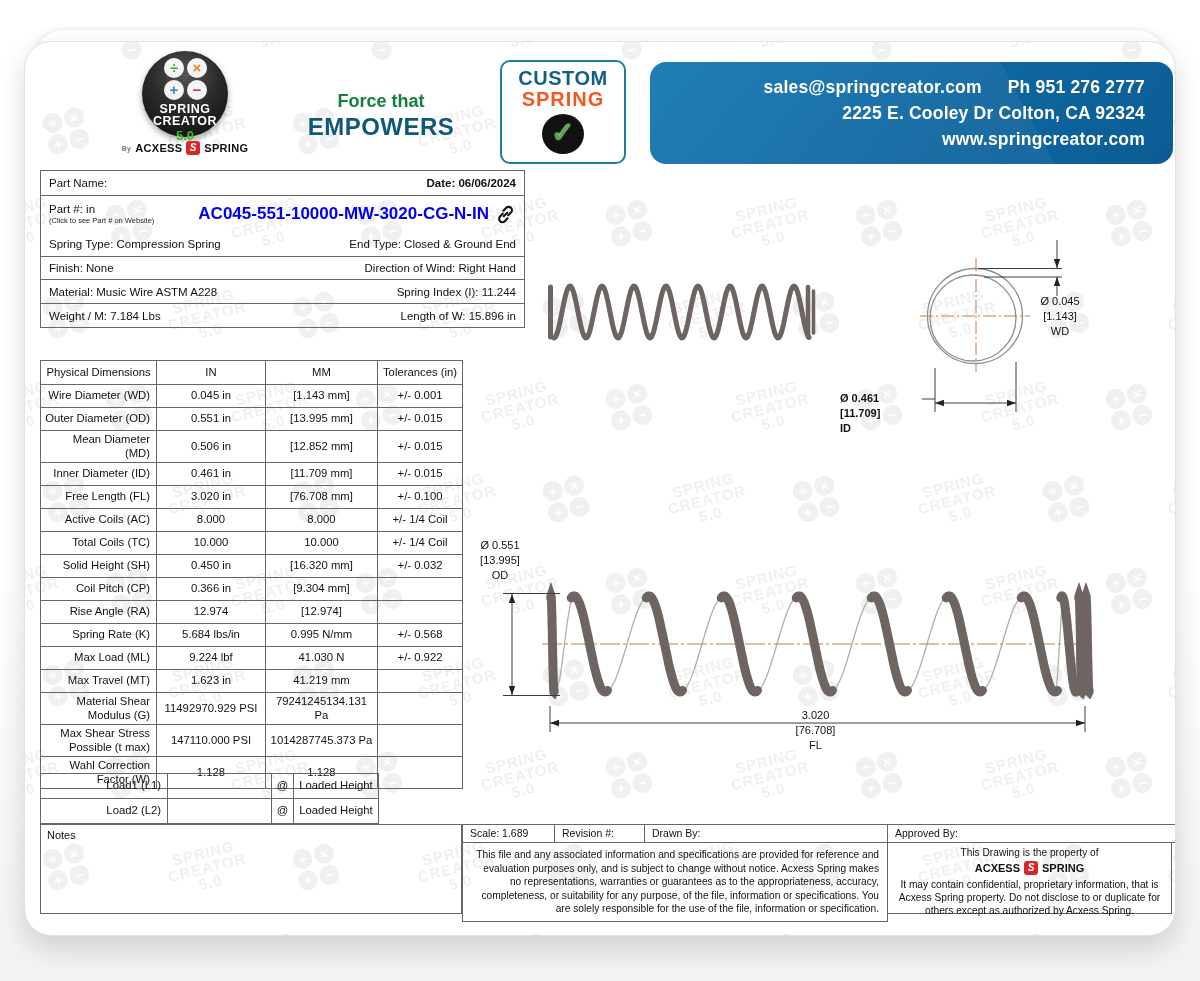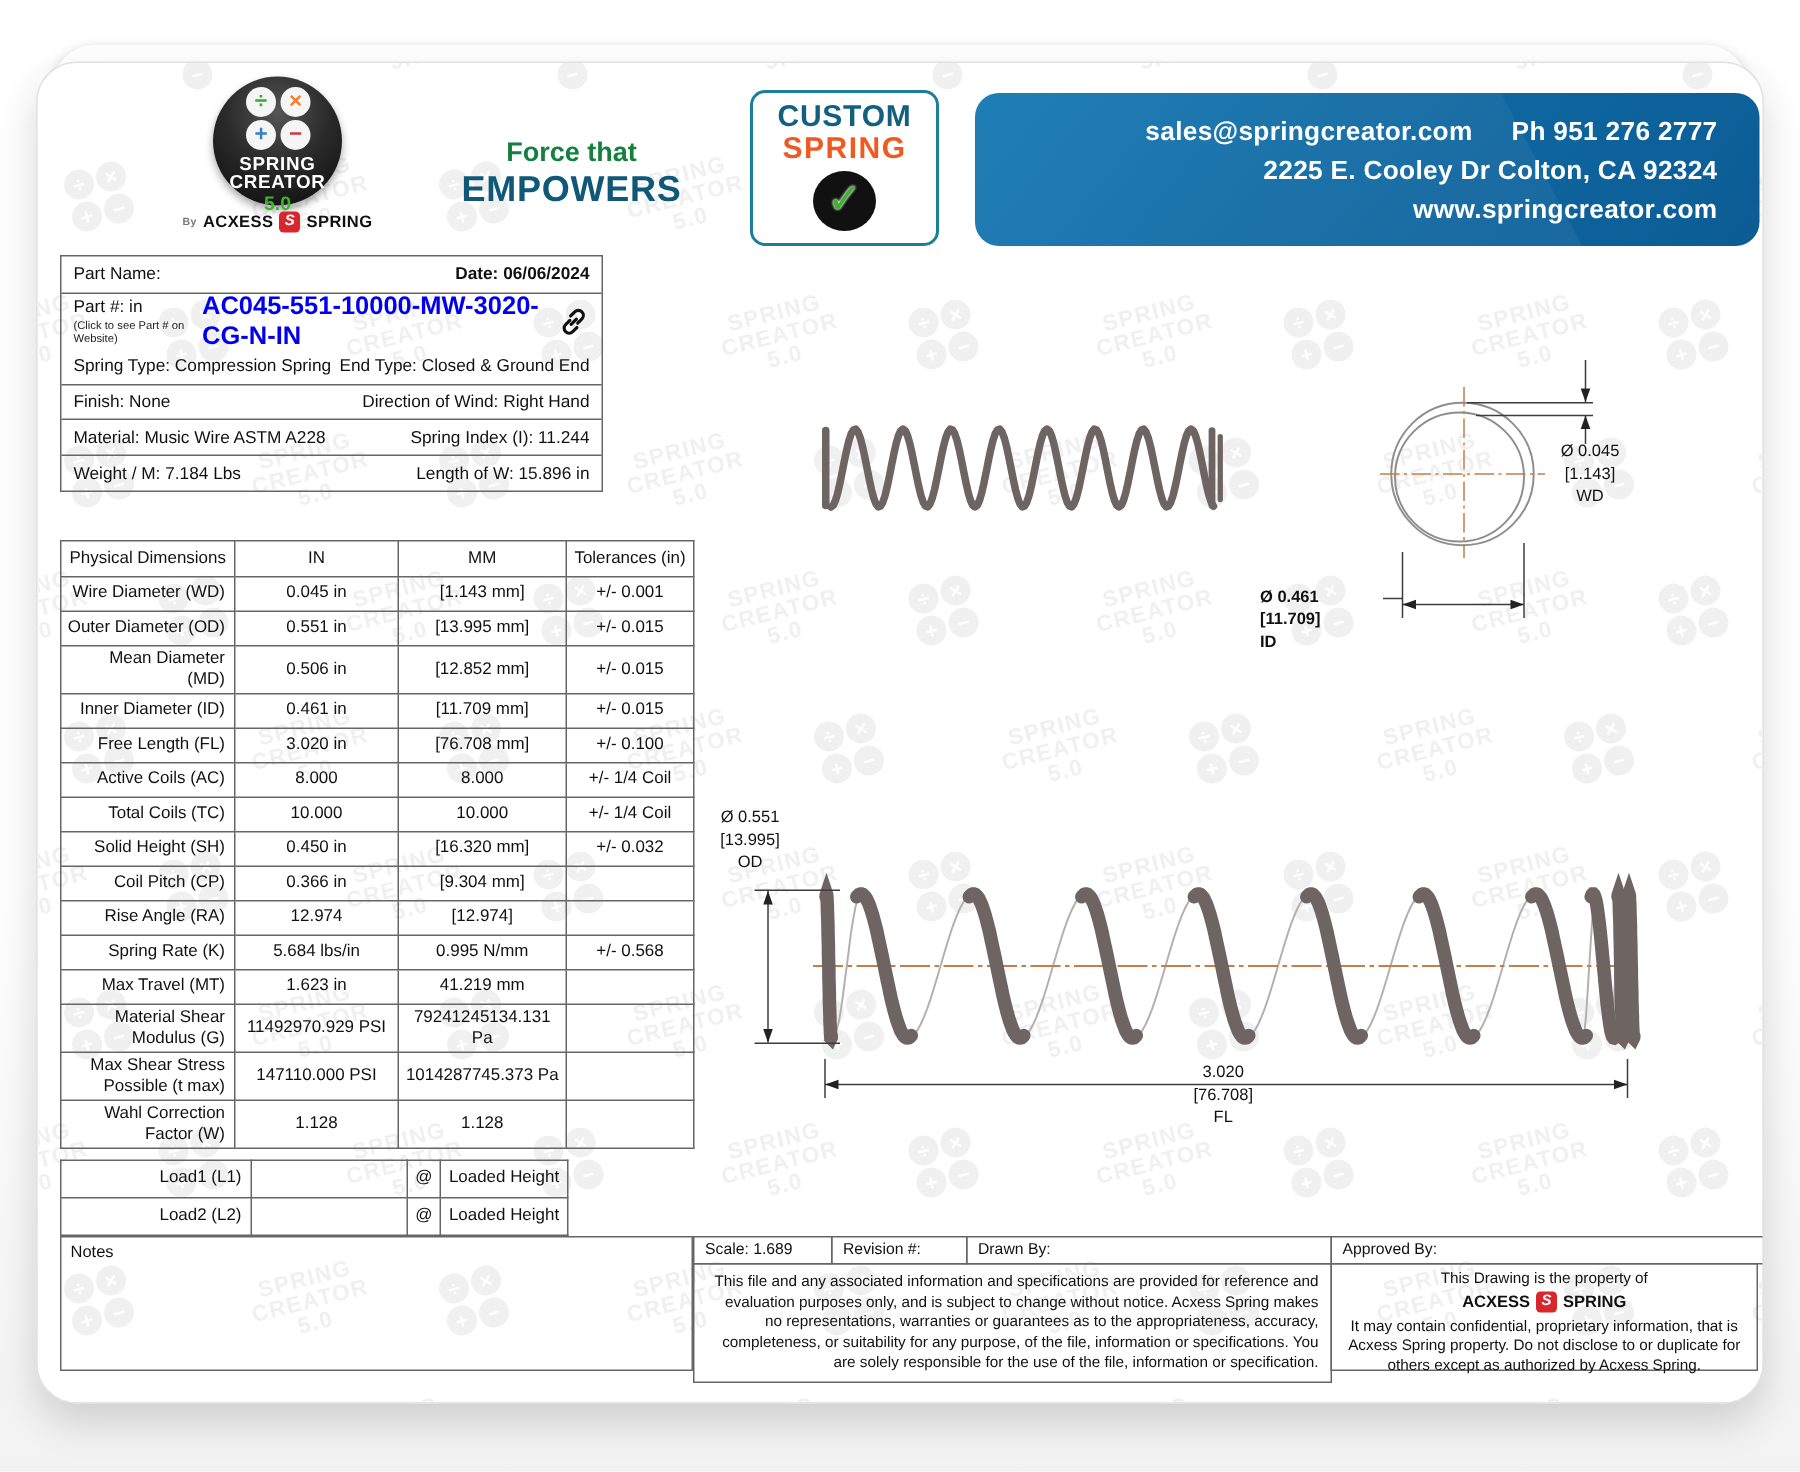--- a/index.html
+++ b/index.html
@@ -45,21 +45,21 @@
     color:#3bb32a;font-size:28px;font-weight:800;line-height:38px;text-shadow:0 0 2px #fff,0 0 2px #fff;}
   .contact{position:absolute;left:625px;top:20px;width:523px;height:102px;border-radius:16px;
     background:linear-gradient(130deg,#1478b2 0%,#0f6aa4 45%,#0c5c94 100%);
     color:#fff;display:flex;flex-direction:column;justify-content:center;align-items:flex-end;
     padding-right:28px;box-sizing:border-box;gap:5px;overflow:hidden;}
   .contact:before{content:"";position:absolute;left:-60px;top:-80px;width:420px;height:300px;
     background:rgba(255,255,255,.05);transform:rotate(-28deg);}
   .contact .ln{font-size:17.5px;font-weight:600;letter-spacing:.2px;z-index:1;}
   .contact .gap{display:inline-block;width:26px;}
   
-  .ptable{position:absolute;left:15px;top:128px;width:362px;border:1px solid #666;box-sizing:border-box;background:transparent;}
+  .ptable{position:absolute;left:15px;top:128px;width:485px;border:1px solid #666;box-sizing:border-box;background:transparent;}
   .prow{display:flex;justify-content:space-between;align-items:center;border-top:1px solid #666;
     padding:0 8px;font-size:11.5px;box-sizing:border-box;}
   .prow:first-child{border-top:none;}
   .psub{font-size:7.5px;color:#222;margin-top:1px;}
   .plink{color:#0000ee;font-weight:700;font-size:17px;cursor:pointer;}
   .linkicon{width:21px;height:21px;margin-left:6px;cursor:pointer;flex:none;}
   
   table{border-collapse:collapse;table-layout:fixed;}
   .dtable{position:absolute;left:15px;top:318px;width:422px;}
   .ltable{position:absolute;left:15px;top:731px;width:338px;}
@@ -552,20 +552,26 @@
             <td class="lbl">Rise Angle (RA)</td>
             <td>12.974</td>
             <td>[12.974]</td>
             <td></td>
           </tr>
           <tr>
             <td class="lbl">Spring Rate (K)</td>
             <td>5.684 lbs/in</td>
             <td>0.995 N/mm</td>
             <td>+/- 0.568</td>
+          </tr>
+          <tr>
+            <td class="lbl">Max Load (ML)</td>
+            <td>9.224 lbf</td>
+            <td>41.030 N</td>
+            <td>+/- 0.922</td>
           </tr>
           <tr>
             <td class="lbl">Max Travel (MT)</td>
             <td>1.623 in</td>
             <td>41.219 mm</td>
             <td></td>
           </tr>
           <tr>
             <td class="lbl">Material Shear Modulus (G)</td>
             <td>11492970.929 PSI</td>

